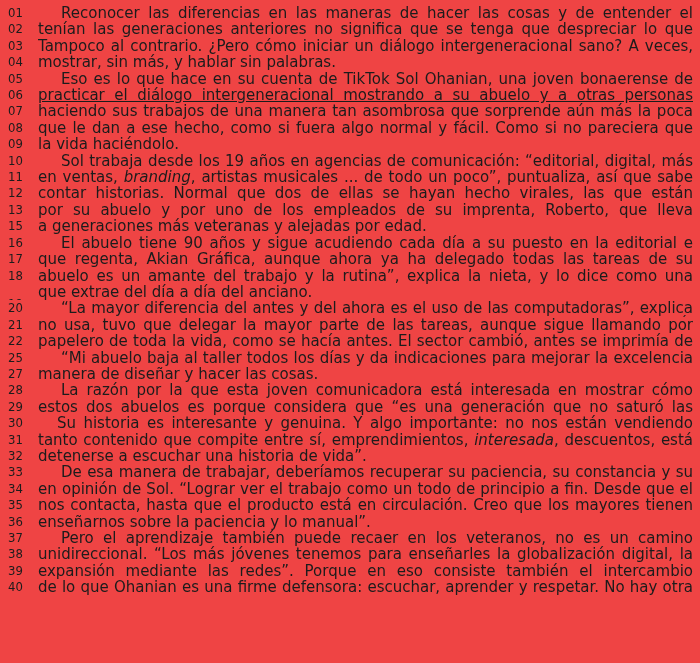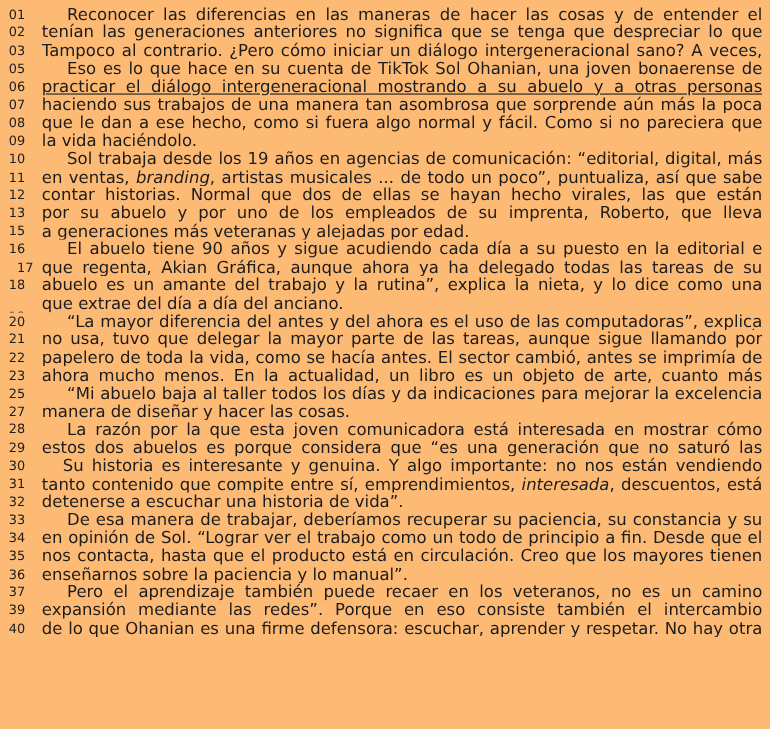--- a/index.html
+++ b/index.html
@@ -38,32 +38,36 @@
   .txt.justify {
     text-align: justify;
     text-align-last: justify;
   }
   .txt.indent { text-indent: 23px; }
   .it { font-style: italic; }
 </style>
 </head>
 <body>
 
-<div class="page" style="background: #fdba74;">
+<div class="page" style="background: #ef4444;">
     <div class="line">
     <span class="num" style="color: rgb(28, 28, 28);">01</span>
     <span class="txt indent justify" style="color: rgb(28, 28, 28);"><span>Reconocer las diferencias en las maneras de hacer las cosas y de entender el trabajo que</span></span>
   </div>
     <div class="line">
     <span class="num" style="color: rgb(28, 28, 28);">02</span>
     <span class="txt justify" style="color: rgb(28, 28, 28);"><span>tenían las generaciones anteriores no significa que se tenga que despreciar lo que hacían.</span></span>
   </div>
     <div class="line">
     <span class="num" style="color: rgb(28, 28, 28);">03</span>
     <span class="txt justify" style="color: rgb(28, 28, 28);"><span>Tampoco al contrario. ¿Pero cómo iniciar un diálogo intergeneracional sano? A veces, basta con</span></span>
+  </div>
+    <div class="line">
+    <span class="num" style="color: rgb(28, 28, 28);">04</span>
+    <span class="txt" style="color: rgb(28, 28, 28);"><span>mostrar, sin más, y hablar sin palabras.</span></span>
   </div>
     <div class="line">
     <span class="num" style="color: rgb(28, 28, 28);">05</span>
     <span class="txt indent justify" style="color: rgb(28, 28, 28);"><span>Eso es lo que hace en su cuenta de TikTok Sol Ohanian, una joven bonaerense de 28 años:</span></span>
   </div>
     <div class="line">
     <span class="num" style="color: rgb(28, 28, 28);">06</span>
     <span class="txt justify" style="color: rgb(28, 28, 28); text-decoration: underline;"><span>practicar el diálogo intergeneracional mostrando a su abuelo y a otras personas mayores</span></span>
   </div>
     <div class="line">
@@ -96,21 +100,21 @@
   </div>
     <div class="line">
     <span class="num" style="color: rgb(28, 28, 28);">15</span>
     <span class="txt" style="color: rgb(28, 28, 28);"><span>a generaciones más veteranas y alejadas por edad.</span></span>
   </div>
     <div class="line">
     <span class="num" style="color: rgb(28, 28, 28);">16</span>
     <span class="txt indent justify" style="color: rgb(28, 28, 28);"><span>El abuelo tiene 90 años y sigue acudiendo cada día a su puesto en la editorial e imprenta</span></span>
   </div>
     <div class="line">
-    <span class="num" style="color: rgb(28, 28, 28); text-align: center;">17</span>
+    <span class="num" style="color: rgb(28, 28, 28);">17</span>
     <span class="txt justify" style="color: rgb(28, 28, 28);"><span>que regenta, Akian Gráfica, aunque ahora ya ha delegado todas las tareas de su negocio. “Mi</span></span>
   </div>
     <div class="line">
     <span class="num" style="color: rgb(28, 28, 28);">18</span>
     <span class="txt justify" style="color: rgb(28, 28, 28);"><span>abuelo es un amante del trabajo y la rutina”, explica la nieta, y lo dice como una lección de vida</span></span>
   </div>
     <div class="line">
     <span class="num" style="color: rgb(28, 28, 28); margin-top: 12px;">19</span>
     <span class="txt" style="color: rgb(28, 28, 28);"><span>que extrae del día a día del anciano.</span></span>
   </div>
@@ -118,24 +122,20 @@
     <span class="num" style="color: rgb(28, 28, 28);">20</span>
     <span class="txt indent justify" style="color: rgb(28, 28, 28);"><span>“La mayor diferencia del antes y del ahora es el uso de las computadoras”, explica Sol. “Él</span></span>
   </div>
     <div class="line">
     <span class="num" style="color: rgb(28, 28, 28);">21</span>
     <span class="txt justify" style="color: rgb(28, 28, 28);"><span>no usa, tuvo que delegar la mayor parte de las tareas, aunque sigue llamando por teléfono a su</span></span>
   </div>
     <div class="line">
     <span class="num" style="color: rgb(28, 28, 28);">22</span>
     <span class="txt justify" style="color: rgb(28, 28, 28);"><span>papelero de toda la vida, como se hacía antes. El sector cambió, antes se imprimía de todo y</span></span>
-  </div>
-    <div class="line">
-    <span class="num" style="color: rgb(28, 28, 28);">23</span>
-    <span class="txt justify" style="color: rgb(28, 28, 28);"><span>ahora mucho menos. En la actualidad, un libro es un objeto de arte, cuanto más calidad y</span></span>
   </div>
     <div class="line">
     <span class="num" style="color: rgb(28, 28, 28);">25</span>
     <span class="txt indent justify" style="color: rgb(28, 28, 28);"><span>“Mi abuelo baja al taller todos los días y da indicaciones para mejorar la excelencia de lo</span></span>
   </div>
     <div class="line">
     <span class="num" style="color: rgb(28, 28, 28);">27</span>
     <span class="txt" style="color: rgb(28, 28, 28);"><span>manera de diseñar y hacer las cosas.</span></span>
   </div>
     <div class="line">
@@ -172,20 +172,24 @@
   </div>
     <div class="line">
     <span class="num" style="color: rgb(28, 28, 28);">36</span>
     <span class="txt" style="color: rgb(28, 28, 28);"><span>enseñarnos sobre la paciencia y lo manual”.</span></span>
   </div>
     <div class="line">
     <span class="num" style="color: rgb(28, 28, 28);">37</span>
     <span class="txt indent justify" style="color: rgb(28, 28, 28);"><span>Pero el aprendizaje también puede recaer en los veteranos, no es un camino</span></span>
   </div>
     <div class="line">
+    <span class="num" style="color: rgb(28, 28, 28);">38</span>
+    <span class="txt justify" style="color: rgb(28, 28, 28);"><span>unidireccional. “Los más jóvenes tenemos para enseñarles la globalización digital, la viralidad, la</span></span>
+  </div>
+    <div class="line">
     <span class="num" style="color: rgb(28, 28, 28);">39</span>
     <span class="txt justify" style="color: rgb(28, 28, 28);"><span>expansión mediante las redes”. Porque en eso consiste también el intercambio generacional, algo</span></span>
   </div>
     <div class="line">
     <span class="num" style="color: rgb(28, 28, 28);">40</span>
     <span class="txt justify" style="color: rgb(28, 28, 28);"><span>de lo que Ohanian es una firme defensora: escuchar, aprender y respetar. No hay otra manera.</span></span>
   </div>
   </div>
 
 </body></html>

